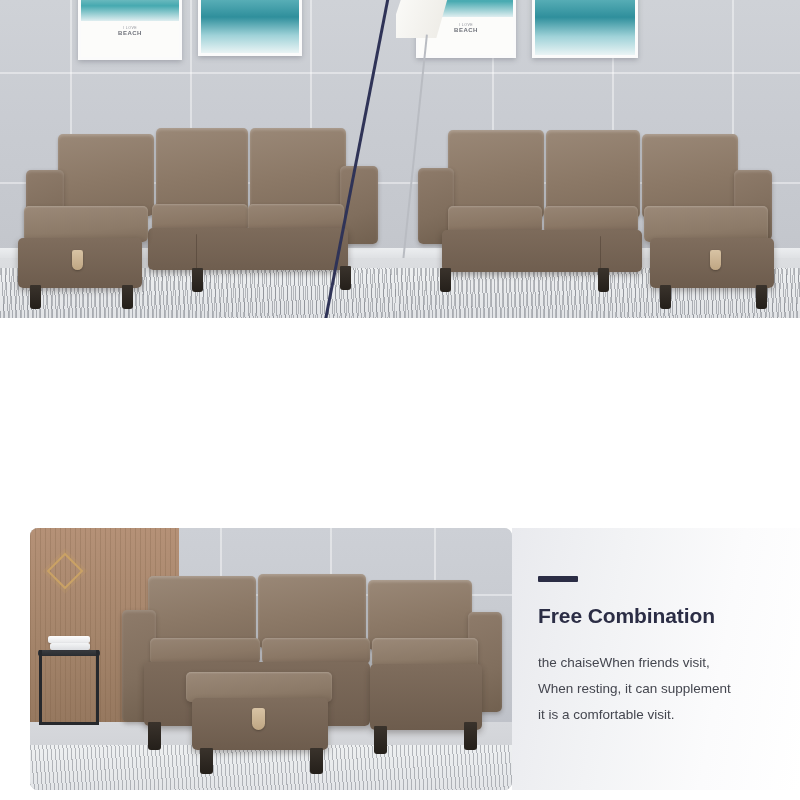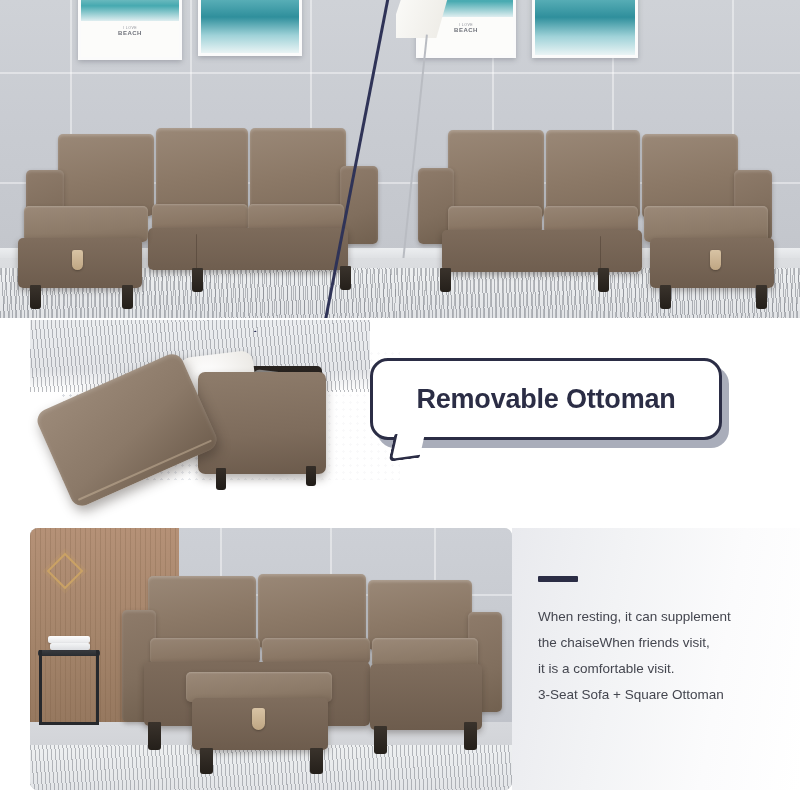--- a/index.html
+++ b/index.html
@@ -354,45 +354,20 @@
         <div class="leg" style="left:28px;  top:146px; width:11px; height:24px;"></div>
         <div class="leg" style="left:186px; top:146px; width:11px; height:24px;"></div>
         <div class="leg" style="left:248px; top:163px; width:11px; height:24px;"></div>
         <div class="leg" style="left:344px; top:163px; width:11px; height:24px;"></div>
       </div>
     </div>
 
     <div class="diag-divider"></div>
   </div>
 
-  <div class="mid-band">
-
-    <div class="halftone"></div>
-
-    <div class="ott-scene">
-      <div class="ott-rugstrip"></div>
-      <div class="navy-chevron" style="left:92px; top:6px; width:180px; height:74px;
-           clip-path:polygon(0 100%,26% 22%,50% 60%,74% 6%,100% 66%,100% 100%);"></div>
-
-      <div class="ott-cavity"></div>
-      <div class="ott-throw"></div>
-      <div class="ott-pillow"></div>
-      <div class="ott-box"></div>
-      <div class="ott-leg" style="left:186px; top:148px; width:10px; height:22px;"></div>
-      <div class="ott-leg" style="left:276px; top:146px; width:10px; height:20px;"></div>
-      <div class="ott-lid"></div>
-    </div>
-
-    <div class="bubble-wrap">
-      <div class="bubble">
-        <span class="bubble-text">Removable Ottoman</span>
-      </div>
-      <div class="bubble-tail"></div>
-    </div>
-  </div>
 
   <div class="bot-row">
 
     <div class="bot-photo">
       <div class="bp-wall">
         <div class="wpl-v wall-panel-line" style="left:190px;"></div>
         <div class="wpl-v wall-panel-line" style="left:300px;"></div>
         <div class="wpl-v wall-panel-line" style="left:404px;"></div>
         <div class="wpl-h wall-panel-line" style="top:66px;"></div>
       </div>
@@ -431,22 +406,22 @@
         <div class="chaise-top" style="left:60px; top:96px;  width:146px; height:30px;"></div>
         <div class="chaise-body" style="left:66px; top:122px; width:136px; height:52px;"></div>
         <div class="pull-tab" style="left:126px; top:132px; width:13px; height:22px;"></div>
         <div class="leg" style="left:74px;  top:172px; width:13px; height:26px;"></div>
         <div class="leg" style="left:184px; top:172px; width:13px; height:26px;"></div>
       </div>
     </div>
 
     <div class="bot-text">
       <div class="rule"></div>
+      <div class="bt-title">Free Combination</div>
       <div class="bt-body">
+        <div>the chaiseWhen friends visit,</div>
         <div>When resting, it can supplement</div>
-        <div>the chaiseWhen friends visit,</div>
         <div>it is a comfortable visit.</div>
-        <div>3-Seat Sofa + Square Ottoman</div>
       </div>
     </div>
   </div>
 
 </div>
 
 </body></html>

